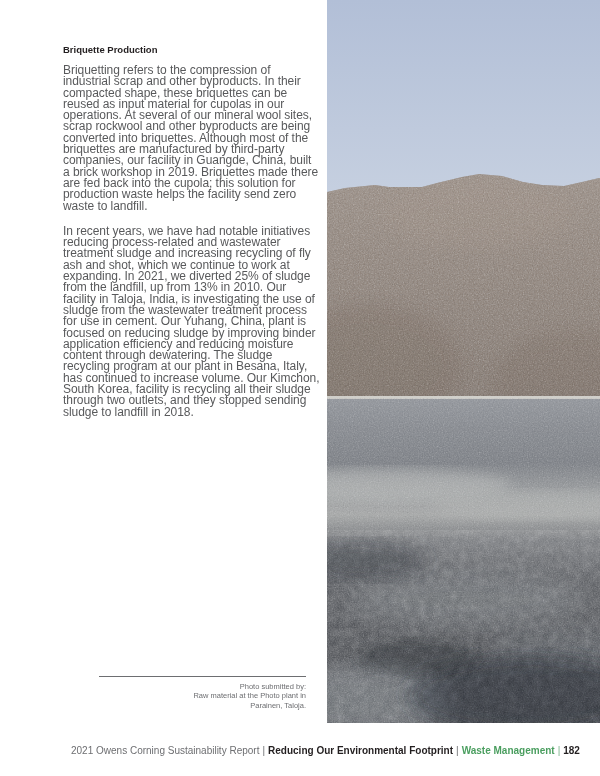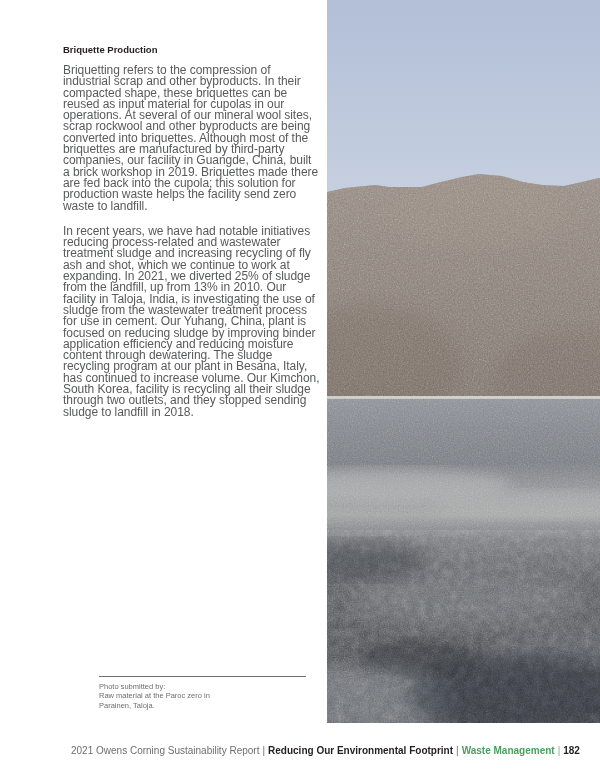--- a/index.html
+++ b/index.html
@@ -40,21 +40,21 @@
     overflow: hidden;
   }
   .photo svg { display: block; }
 
   
   .credit {
     position: absolute;
     left: 83px; top: 676px; width: 207px;
     border-top: 1px solid #6d6e71;
     padding-top: 5px;
-    text-align: left;
+    text-align: right;
     font-size: 7.5px; line-height: 9.4px;
     color: #6d6e71;
   }
   .credit .bold { font-weight: bold; color: #231f20; }
 
   
   .footer {
     position: absolute;
     left: 0; top: 745px; width: 100%;
     padding-left: 55px;
@@ -153,21 +153,21 @@
         <ellipse cx="200" cy="695" rx="120" ry="40" fill="#24272d" opacity="0.5" filter="url(#fBlur9)"></ellipse>
         <ellipse cx="90" cy="658" rx="60" ry="18" fill="#26292f" opacity="0.4" filter="url(#fBlur6)"></ellipse>
         <rect x="0" y="398" width="289" height="325" filter="url(#fGrainFine)" opacity="0.45" style="mix-blend-mode:overlay"></rect>
         <rect x="0" y="530" width="289" height="193" filter="url(#fGrainCoarse)" opacity="0.3" style="mix-blend-mode:overlay"></rect>
       </g>
     </svg>
   </figure>
 
   <div class="credit">
     <div>Photo submitted by:</div>
-    <div>Raw material at the Paroc zero in</div>
+    <div>Raw material at the Photo plant in</div>
     <div>Parainen, Taloja.</div>
   </div>
 
   <div class="footer">
     <span>2021 Owens Corning Sustainability Report</span><span class="sep">|</span><span class="f-bold">Reducing Our Environmental Footprint</span><span class="sep">|</span><span class="f-green">Waste Management</span><span class="sep sep-green">|</span><span class="f-bold">182</span>
   </div>
 
 </div>
 
 </body></html>

